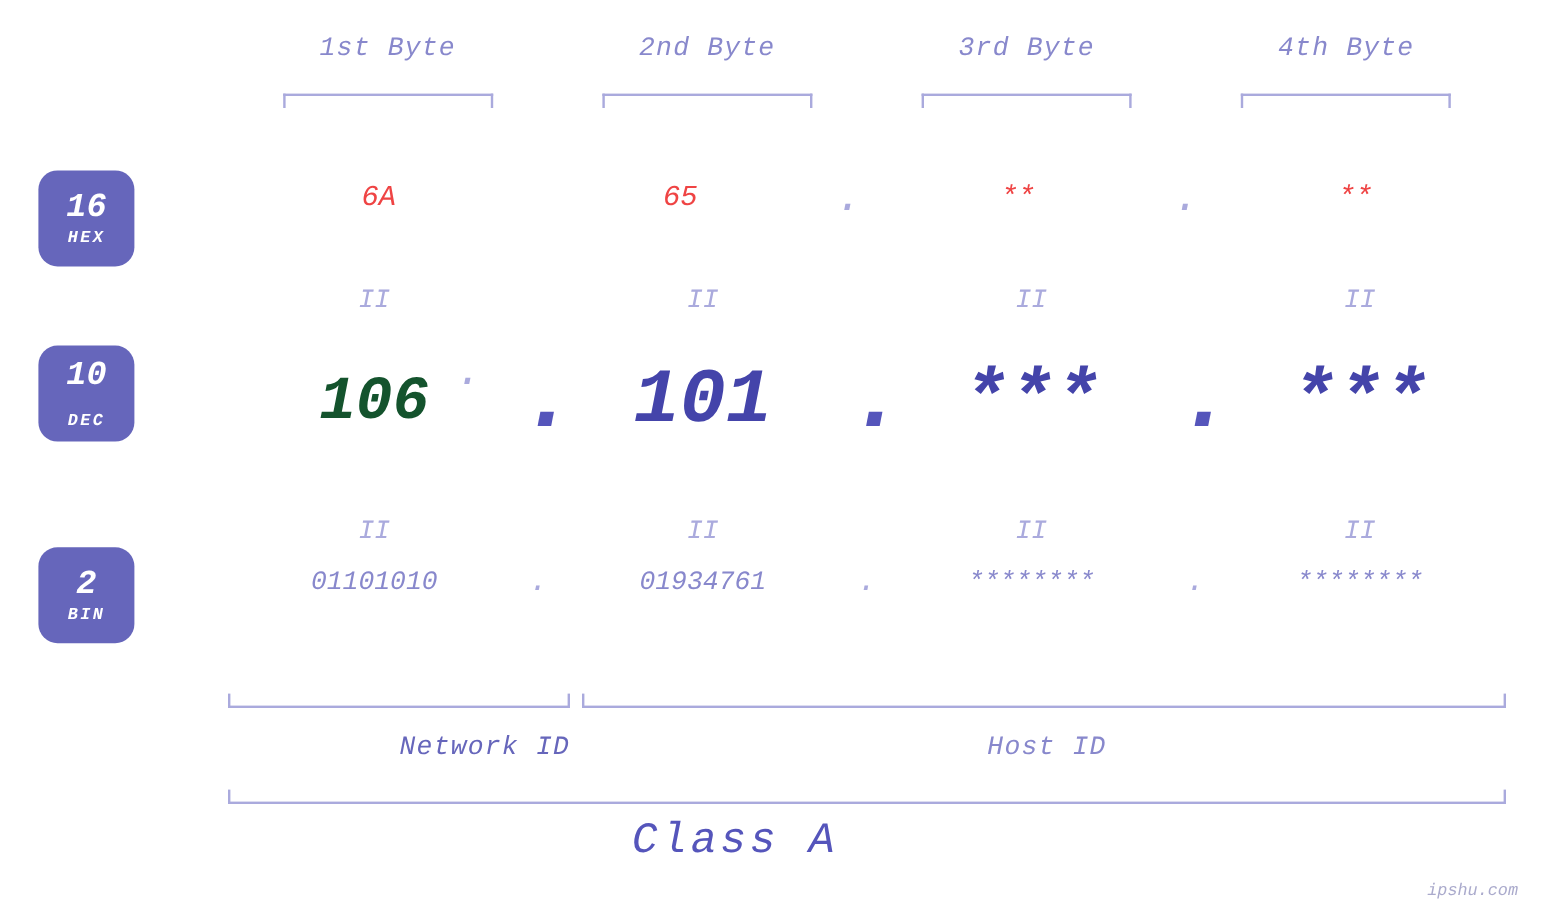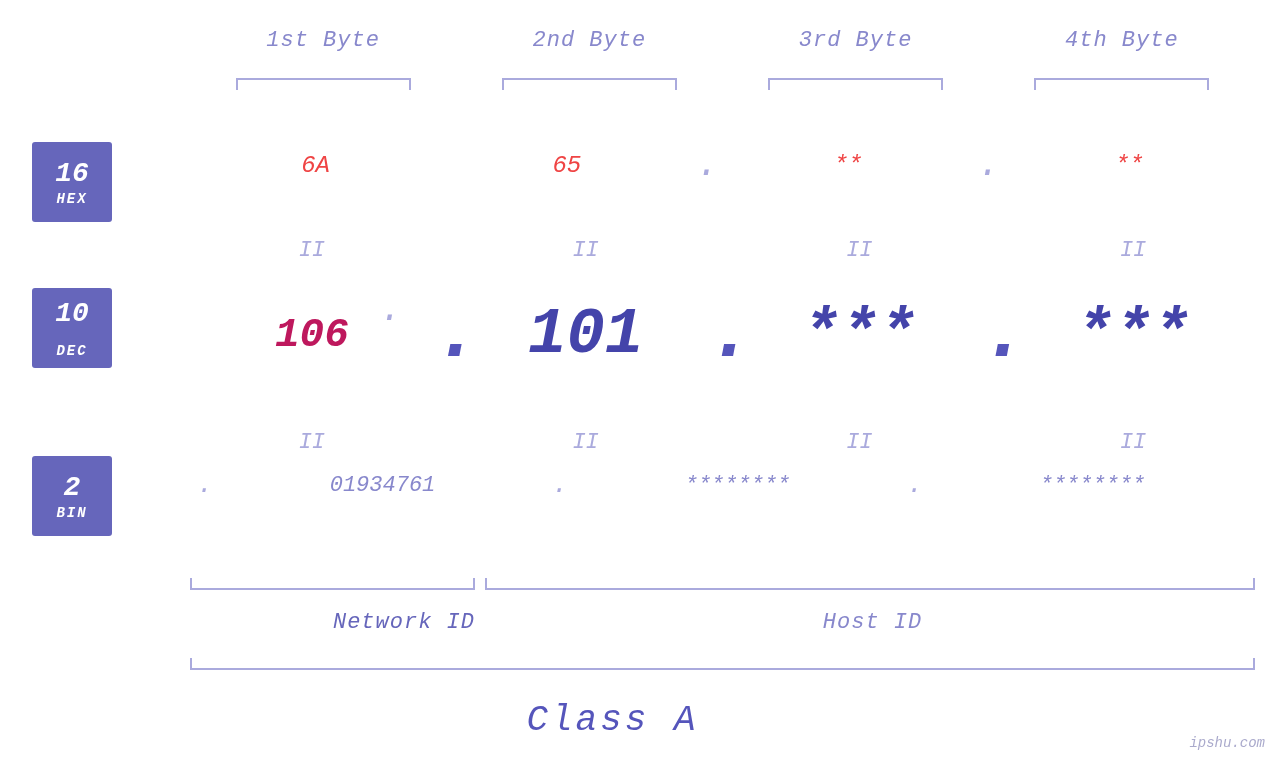--- a/index.html
+++ b/index.html
@@ -65,21 +65,21 @@
 
     .base-badge {
       width: 80px;
       height: 80px;
       background: #6666bb;
       color: white;
       display: flex;
       flex-direction: column;
       align-items: center;
       justify-content: center;
-      border-radius: 3px;
+      border-radius: 16px;
       margin-bottom: 0;
     }
 
     .base-badge .base-num {
       font-size: 28px;
       font-weight: bold;
       line-height: 1.2;
     }
 
     .base-badge .base-label {
@@ -271,21 +271,21 @@
       left: 190px;
       right: 30px;
       height: 12px;
       border-bottom: 2px solid #aaaadd;
       border-left: 2px solid #aaaadd;
       border-right: 2px solid #aaaadd;
     }
 
     .class-label {
       position: absolute;
-      top: 700px;
+      top: 680px;
       left: 0;
       right: 60px;
       text-align: center;
       color: #5555bb;
       font-size: 36px;
       font-family: 'Courier New', Courier, monospace;
       letter-spacing: 3px;
     }
 
     
@@ -374,40 +374,41 @@
     <div class="equals-cell">II</div>
     <div class="equals-dot-cell"></div>
     <div class="equals-cell">II</div>
     <div class="equals-dot-cell"></div>
     <div class="equals-cell">II</div>
     <div class="equals-dot-cell"></div>
     <div class="equals-cell">II</div>
   </div>
 
   <div class="dec-row">
-    <div class="value-cell dec-hidden" style="font-size:41px;font-weight:bold;color:#be185d;">106</div>
+    <div class="value-cell dec-hidden" style="font-size:51px;font-weight:bold;color:#14532d;">106</div>
     <div class="dot-cell dec-dot">.</div>
     <div class="value-cell dec-hidden" style="font-size:64px;font-weight:bold;color:#4444aa;">101</div>
     <div class="dot-cell dec-dot">.</div>
     <div class="value-cell dec-hidden" style="font-size:64px;font-weight:bold;color:#4444aa;">***</div>
     <div class="dot-cell dec-dot">.</div>
     <div class="value-cell dec-hidden" style="font-size:64px;font-weight:bold;color:#4444aa;">***</div>
   </div>
 
   <div class="equals-row equals-row-2">
     <div class="equals-cell">II</div>
     <div class="equals-dot-cell"></div>
     <div class="equals-cell">II</div>
     <div class="equals-dot-cell"></div>
     <div class="equals-cell">II</div>
     <div class="equals-dot-cell"></div>
     <div class="equals-cell">II</div>
   </div>
 
   <div class="bin-row">
+    <div class="value-cell bin-hidden" style="font-size:22px;color:#8888cc;">01101010</div>
     <div class="dot-cell" style="font-size:26px;color:#aaaadd;">.</div>
     <div class="value-cell bin-hidden" style="font-size:22px;color:#8888cc;">01934761</div>
     <div class="dot-cell" style="font-size:26px;color:#aaaadd;">.</div>
     <div class="value-cell bin-hidden" style="font-size:22px;color:#8888cc;">********</div>
     <div class="dot-cell" style="font-size:26px;color:#aaaadd;">.</div>
     <div class="value-cell bin-hidden" style="font-size:22px;color:#8888cc;">********</div>
   </div>
 
   <div class="bracket-bottom">
     <div class="bracket-bottom-network"></div>

